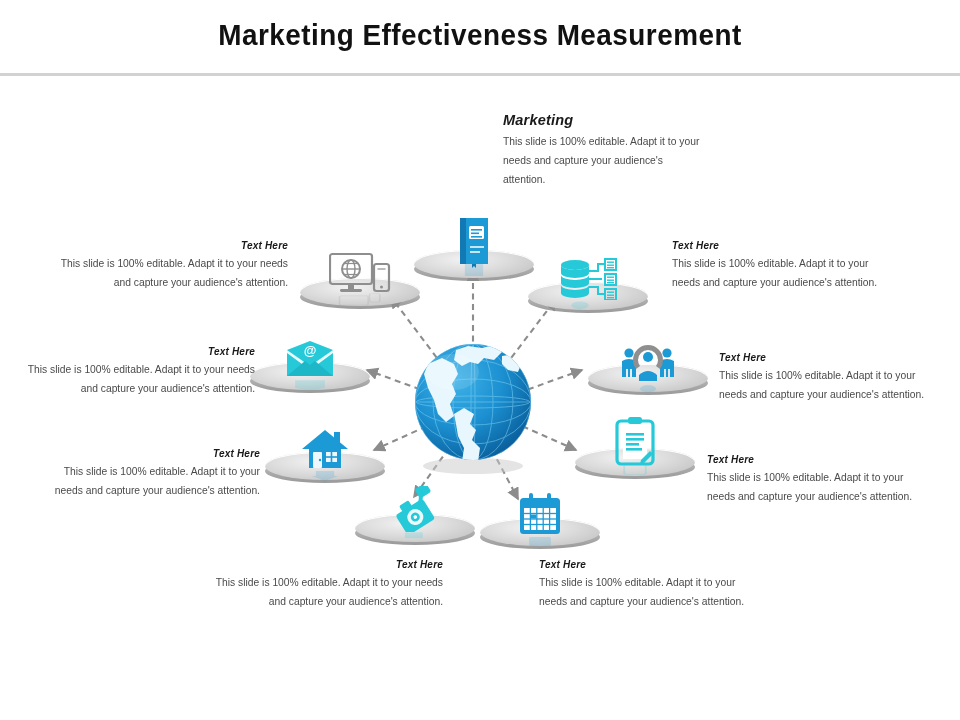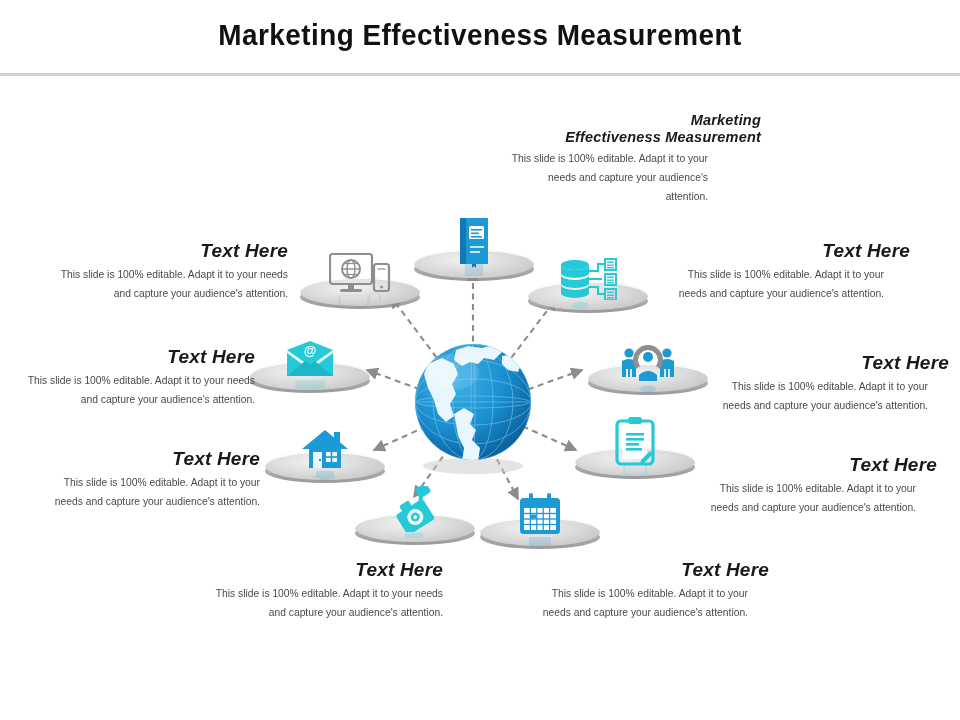--- a/index.html
+++ b/index.html
@@ -50,34 +50,34 @@
     position: absolute;
     left: 0; top: 0;
     width: 960px; height: 642px;
   }
 
   
   .tb {
     position: absolute;
   }
   .tb .tb-head {
-    font-size: 19px;
+    font-size: 10px;
     font-weight: bold;
     font-style: italic;
     color: #1a1a1a;
     margin-bottom: 3px;
     letter-spacing: 0.2px;
   }
   .tb .tb-body {
     font-size: 10.3px;
     line-height: 19px;
     color: #4a4a4a;
   }
   .tb.right-align { text-align: right; }
-  .tb.left-align  { text-align: right; }
+  .tb.left-align  { text-align: left; }
   .tb.center-head .tb-head { font-size: 14.5px; line-height: 17px; }
 
   
   .node {
     position: absolute;
     width: 120px;
     height: 78px;
   }
   .pedestal {
     position: absolute;
@@ -402,21 +402,20 @@
     </svg>
     <div class="pedestal">
       <div class="ped-side"></div>
       <div class="ped-top"></div>
     </div>
   </div>
 
   <div class="tb left-align center-head" style="left:503px; top:34px; width:258px;">
     <div class="tb-head">
       <div>Marketing</div>
-      <div>Effectiveness Measurement</div>
     </div>
     <div class="tb-body" style="width:205px;">This slide is 100% editable. Adapt it to your needs and capture your audience's attention.</div>
   </div>
 
   <div class="tb right-align" style="left:48px; top:162px; width:240px;">
     <div class="tb-head">Text Here</div>
     <div class="tb-body">This slide is 100% editable. Adapt it to your needs and capture your audience's attention.</div>
   </div>
 
   <div class="tb left-align" style="left:672px; top:162px; width:238px;">

